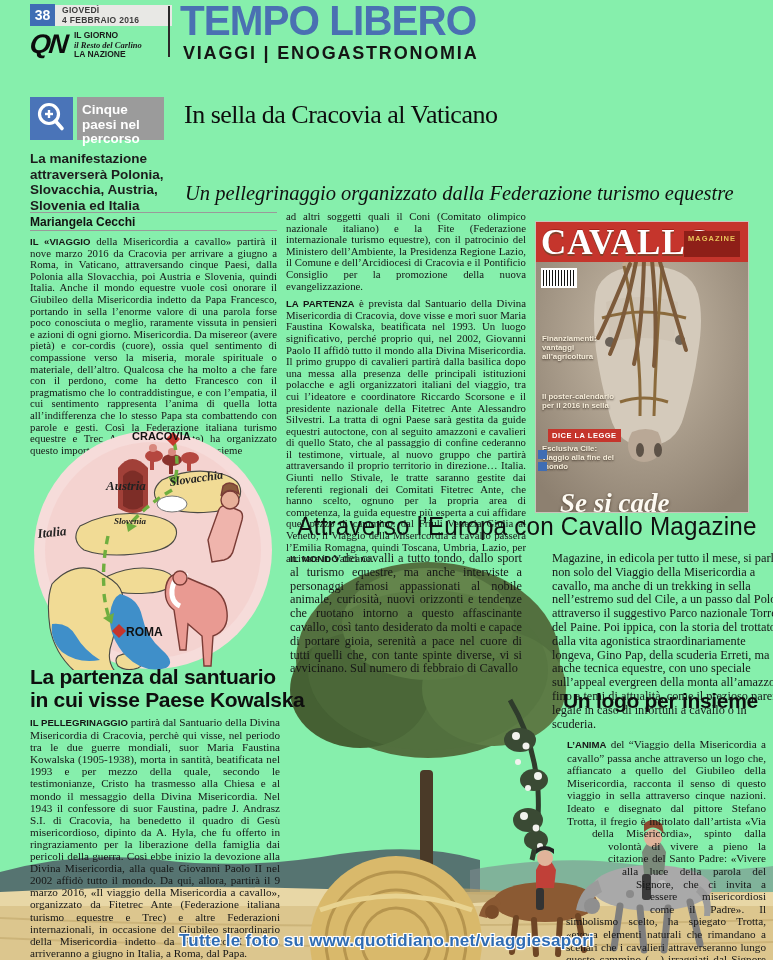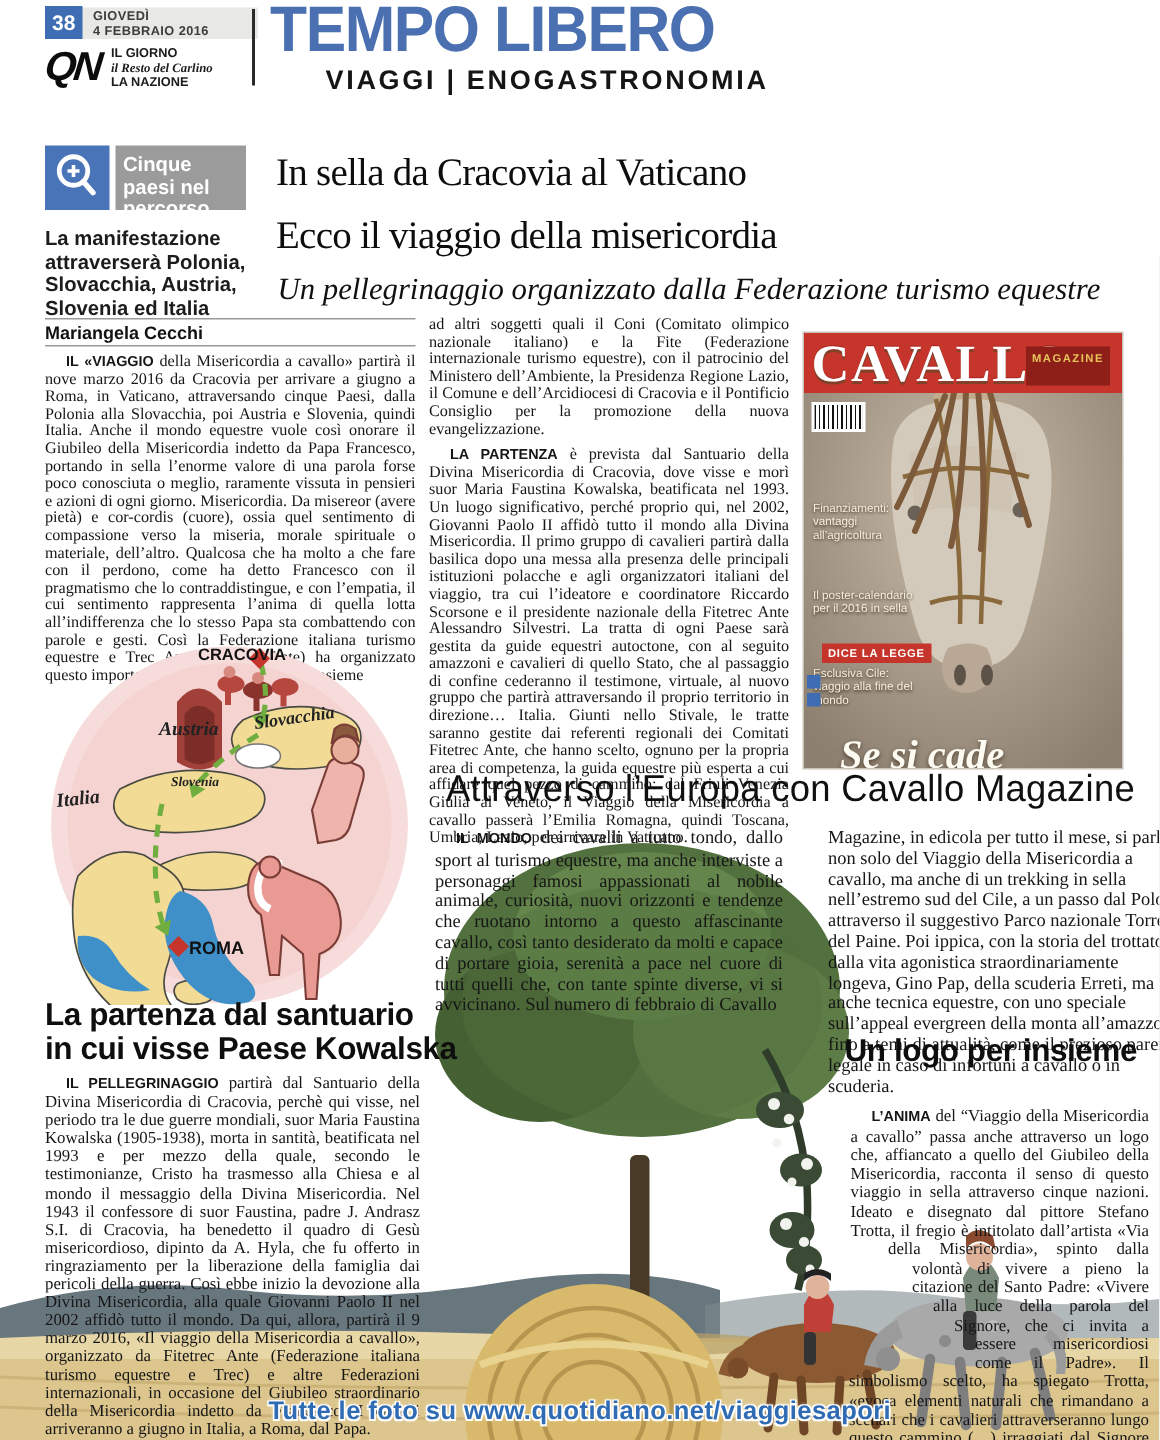--- a/index.html
+++ b/index.html
@@ -1,75 +1,75 @@
 <!DOCTYPE html>
 <html><head>
 <meta charset="utf-8">
 <style>
   * { margin:0; padding:0; box-sizing:border-box; }
   html,body { background:#e9e9e9; }
   #page {
     position:relative; width:773px; height:960px; margin:0 auto;
-    background:#ffffff; overflow:hidden;
+    background:#86efac; overflow:hidden;
     font-family:"Liberation Sans", sans-serif; color:#111;
   }
 
   
   .hdr-dateband { position:absolute; left:30px; top:5px; width:142px; height:21px; background:#e8e8e5; }
   .hdr-pageno { position:absolute; left:30px; top:4px; width:25px; height:22px; background:#3f6db4; color:#fff;
     font-weight:bold; font-size:14px; text-align:center; line-height:22px; }
   .hdr-day { position:absolute; left:62px; top:6px; font-size:8.5px; font-weight:bold; color:#3c3c3c; line-height:9.5px; letter-spacing:.3px; }
   .hdr-qn { position:absolute; left:30px; top:29px; font-size:27px; font-weight:900; font-style:italic;
     transform:skewX(-6deg); letter-spacing:-2px; color:#0c0c0c; }
   .hdr-brands { position:absolute; left:74px; top:31px; font-size:8.5px; font-weight:bold; line-height:9.5px; color:#1a1a1a; }
   .hdr-brands .mid { font-family:"Liberation Serif", serif; font-weight:bold; font-style:italic; }
   .hdr-divider { position:absolute; left:168px; top:6px; width:2px; height:51px; background:#2a2a2a; }
   .hdr-title { position:absolute; left:180px; top:-4px; font-size:43px; font-weight:900; color:#4a70b2;
     letter-spacing:-1px; transform:scaleX(.94); transform-origin:left top; white-space:nowrap; }
-  .hdr-sub { position:absolute; left:183px; top:43px; font-size:18px; font-weight:600; color:#151515; letter-spacing:1.8px; white-space:nowrap;margin-left:34px; }
+  .hdr-sub { position:absolute; left:183px; top:43px; font-size:18px; font-weight:600; color:#151515; letter-spacing:1.8px; white-space:nowrap; }
 
   
   .rail-iconbox { position:absolute; left:30px; top:97px; width:43px; height:43px; background:#4a74b8; }
   .rail-badge { position:absolute; left:77px; top:97px; width:87px; height:43px; background:#9b9b9b; color:#fff;
     font-weight:bold; font-size:13.5px; line-height:14.5px; padding:6px 5px; }
   .rail-deck { position:absolute; left:30px; top:151px; width:134px; font-size:13.5px; font-weight:bold;
     line-height:15.5px; color:#1c1c1c; }
   .byline-rule1 { position:absolute; left:30px; top:212px; width:247px; height:1px; background:#9a9a9a; }
   .byline { position:absolute; left:30px; top:215px; font-size:12px; font-weight:bold; color:#111;text-align:right; }
   .byline-rule2 { position:absolute; left:30px; top:230px; width:247px; height:1px; background:#9a9a9a; }
 
   
   .headline { position:absolute; left:184px; top:94px; width:585px; font-family:"Liberation Serif", serif;
     font-size:26px; line-height:42px; color:#0d0d0d; letter-spacing:-.5px; }
   .subhead { position:absolute; left:185px; top:182px; width:585px; font-family:"Liberation Serif", serif;
     font-style:italic; font-size:20.5px; color:#101010; }
 
   
   .bodytext { font-family:"Liberation Serif", serif; font-size:10.8px; line-height:11.6px;
     text-align:justify; color:#161616; }
-  .lead { font-family:"Liberation Sans", sans-serif; font-weight:bold; font-size:9.6px;margin-left:14px; }
+  .lead { font-family:"Liberation Sans", sans-serif; font-weight:bold; font-size:9.6px; }
   .blockA { position:absolute; left:30px; top:236px; width:247px; height:210px; }
   .blockB { position:absolute; left:286px; top:211px; width:240px; height:302px; }
   .blockB p + p { margin-top:6px; }
 
   
   .map-wrap { position:absolute; left:22px; top:428px; width:262px; height:242px; }
   .map-label { font-family:"Liberation Serif", serif; font-style:italic; font-weight:bold; }
 
   
   .cover { position:absolute; left:536px; top:222px; width:212px; height:290px; overflow:hidden;
     background:linear-gradient(160deg,#c3b4a0 0%,#b0a28e 40%,#8d8070 100%); box-shadow:0 0 0 1px #c9c3ba; }
   .cover-band { position:absolute; left:0; top:0; width:212px; height:40px; background:#c5352c; }
   .cover-masthead { position:absolute; left:5px; top:1px; font-family:"Liberation Serif", serif; font-weight:bold;
     font-size:35px; color:#fff; letter-spacing:1px; text-shadow:0 2px 0 rgba(0,90,40,.35), 0 -1px 0 rgba(120,0,0,.4); }
   .cover-tag { position:absolute; left:148px; top:9px; width:56px; height:26px; background:#8e1f18; color:#e8c35a;
     font-size:7.5px; font-weight:bold; text-align:center; line-height:15px; letter-spacing:1px; }
   .barcode { position:absolute; left:5px; top:46px; width:36px; height:20px;
     background:repeating-linear-gradient(90deg,#111 0 1px,#fff 1px 3px); border:2px solid #fff; }
-  .coverline { position:absolute; left:6px; width:74px; font-size:7.8px; font-weight:normal; color:#f7eedb;
+  .coverline { position:absolute; left:6px; width:74px; font-size:7.8px; font-weight:bold; color:#f7eedb;
     line-height:9px; text-shadow:0 1px 2px rgba(40,30,20,.8); }
   .cl1 { top:112px; } .cl2 { top:170px; } .cl3 { top:222px; }
   .cover-kicker2 { position:absolute; left:12px; top:207px; background:#c5352c; color:#fff; font-size:7.5px;
     font-weight:bold; padding:2px 4px; letter-spacing:.5px; }
   .cover-title { position:absolute; left:24px; top:220px; font-family:"Liberation Serif", serif; font-style:italic;
     font-weight:bold; font-size:27px; line-height:29px; color:#fdfaf2; text-shadow:0 1px 3px rgba(50,35,20,.7);margin-top:47px; }
   .cover-sq { position:absolute; left:2px; width:9px; height:9px; background:#3f6db4; }
 
   
   .europa-title { position:absolute; left:288px; top:512px; width:478px; text-align:center; font-size:25px;
@@ -129,21 +129,20 @@
     </svg>
   </div>
   <div class="rail-badge">Cinque paesi nel percorso</div>
   <div class="rail-deck">La manifestazione attraverserà Polonia, Slovacchia, Austria, Slovenia ed Italia</div>
   <div class="byline-rule1"></div>
   <div class="byline">Mariangela Cecchi</div>
   <div class="byline-rule2"></div>
 
   <div class="headline">
     <div>In sella da Cracovia al Vaticano</div>
-    <div>Ecco il viaggio della misericordia</div>
   </div>
   <div class="subhead">Un pellegrinaggio organizzato dalla Federazione turismo equestre</div>
 
   <div class="blockA bodytext">
     <p><b class="lead">IL «VIAGGIO</b><span> della Misericordia a cavallo» partirà il nove marzo 2016 da Cracovia per arrivare a giugno a Roma, in Vaticano, attraversando cinque Paesi, dalla Polonia alla Slovacchia, poi Austria e Slovenia, quindi Italia. Anche il mondo equestre vuole così onorare il Giubileo della Misericordia indetto da Papa Francesco, portando in sella l’enorme valore di una parola forse poco conosciuta o meglio, raramente vissuta in pensieri e azioni di ogni giorno. Misericordia. Da misereor (avere pietà) e cor-cordis (cuore), ossia quel sentimento di compassione verso la miseria, morale spirituale o materiale, dell’altro. Qualcosa che ha molto a che fare con il perdono, come ha detto Francesco con il pragmatismo che lo contraddistingue, e con l’empatia, il cui sentimento rappresenta l’anima di quella lotta all’indifferenza che lo stesso Papa sta combattendo con parole e gesti. Così la Federazione italiana turismo equestre e Trec Ante (Fitetrec Ante) ha organizzato questo importante e significativo evento, insieme</span></p>
   </div>
   <div class="blockB bodytext">
     <p><span>ad altri soggetti quali il Coni (Comitato olimpico nazionale italiano) e la Fite (Federazione internazionale turismo equestre), con il patrocinio del Ministero dell’Ambiente, la Presidenza Regione Lazio, il Comune e dell’Arcidiocesi di Cracovia e il Pontificio Consiglio per la promozione della nuova evangelizzazione.</span></p>
     <p><b class="lead">LA PARTENZA</b><span> è prevista dal Santuario della Divina Misericordia di Cracovia, dove visse e morì suor Maria Faustina Kowalska, beatificata nel 1993. Un luogo significativo, perché proprio qui, nel 2002, Giovanni Paolo II affidò tutto il mondo alla Divina Misericordia. Il primo gruppo di cavalieri partirà dalla basilica dopo una messa alla presenza delle principali istituzioni polacche e agli organizzatori italiani del viaggio, tra cui l’ideatore e coordinatore Riccardo Scorsone e il presidente nazionale della Fitetrec Ante Alessandro Silvestri. La tratta di ogni Paese sarà gestita da guide equestri autoctone, con al seguito amazzoni e cavalieri di quello Stato, che al passaggio di confine cederanno il testimone, virtuale, al nuovo gruppo che partirà attraversando il proprio territorio in direzione… Italia. Giunti nello Stivale, le tratte saranno gestite dai referenti regionali dei Comitati Fitetrec Ante, che hanno scelto, ognuno per la propria area di competenza, la guida equestre più esperta a cui affidare quel pezzo di cammino: dal Friuli Venezia Giulia al Veneto, il Viaggio della Misericordia a cavallo passerà l’Emilia Romagna, quindi Toscana, Umbria, Lazio, per arrivare in Vaticano.</span></p>
   </div>

